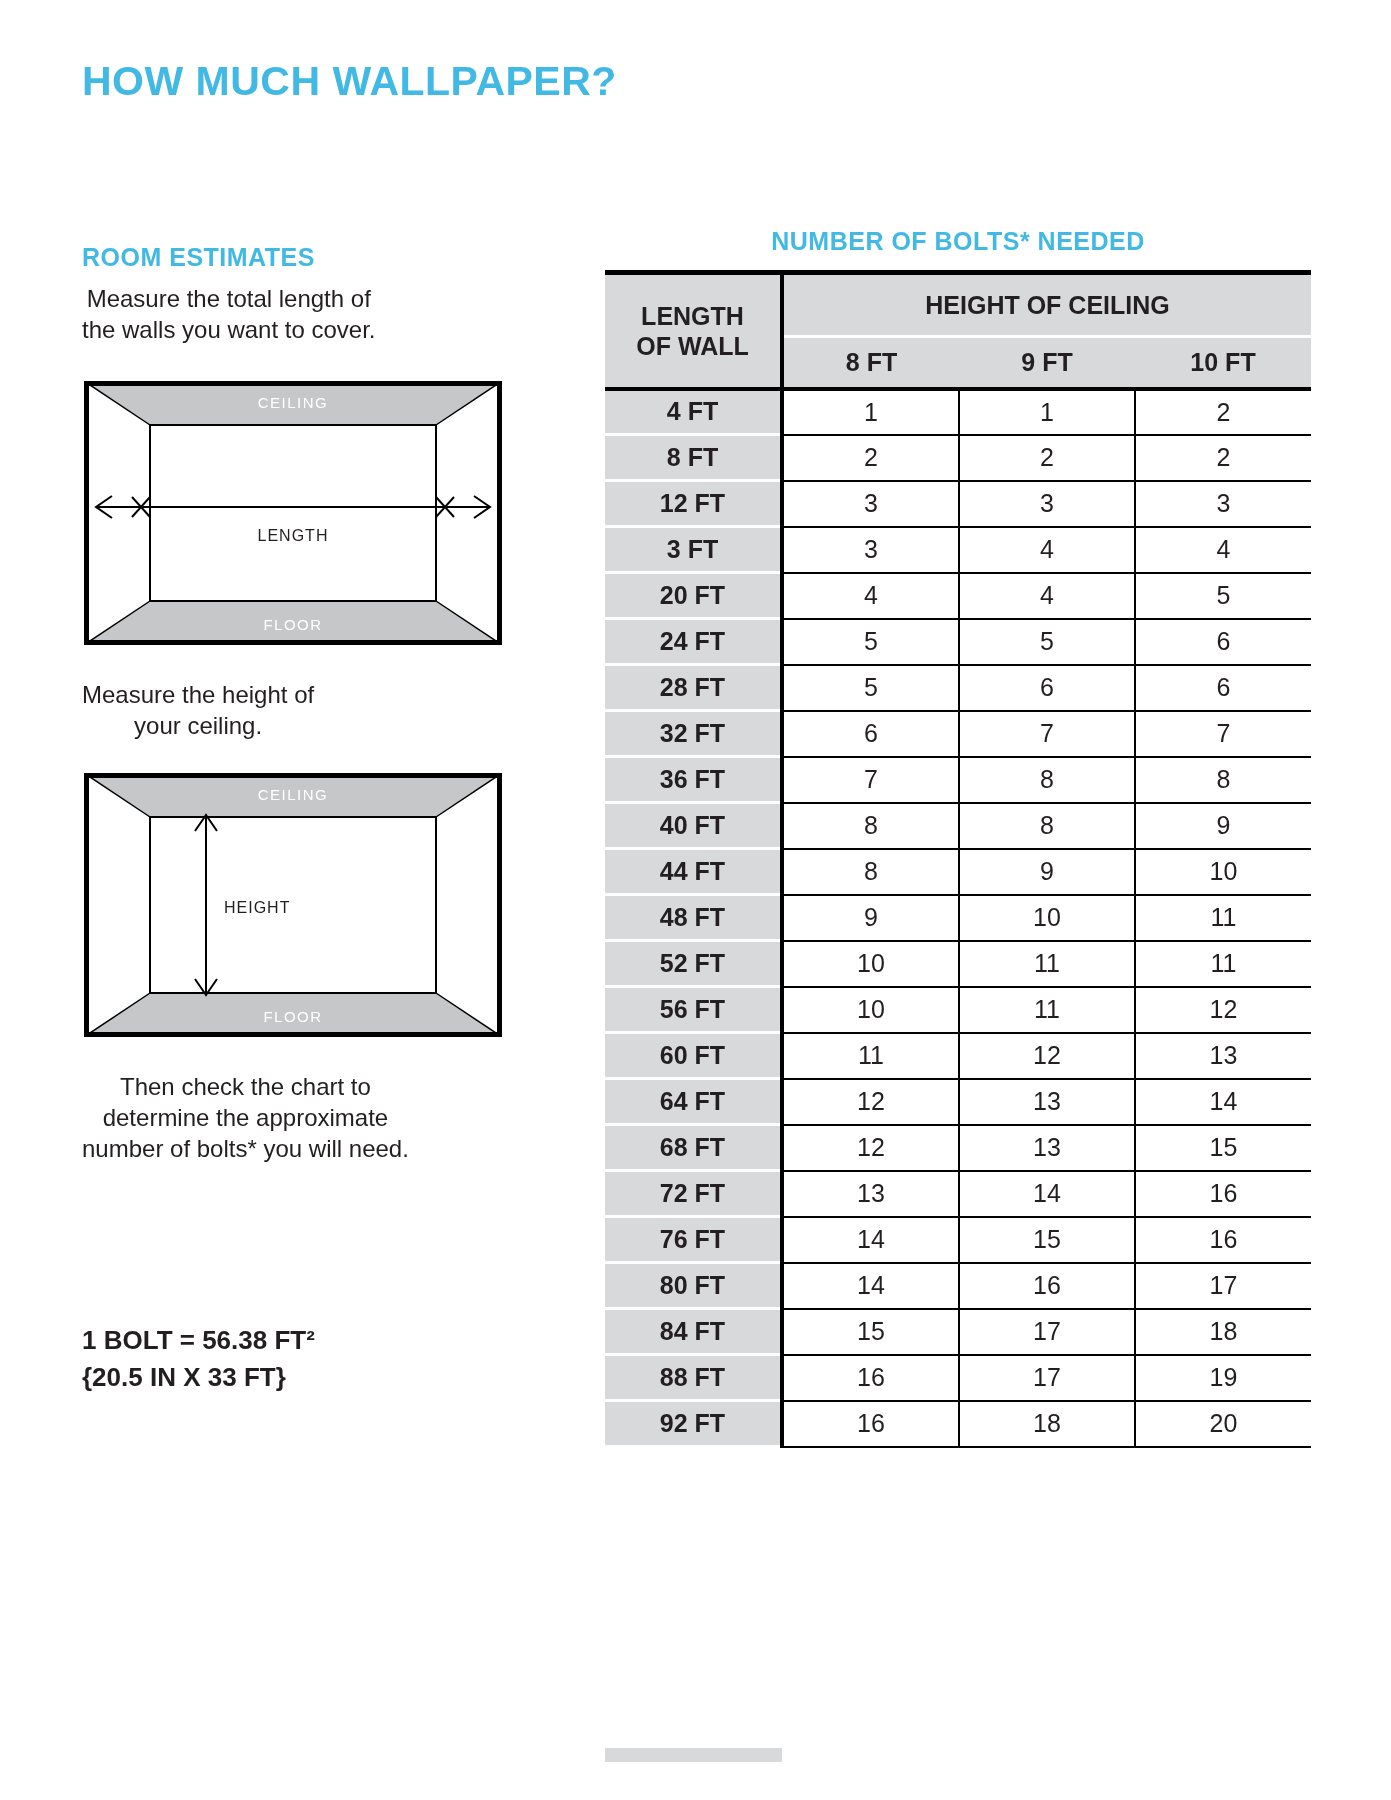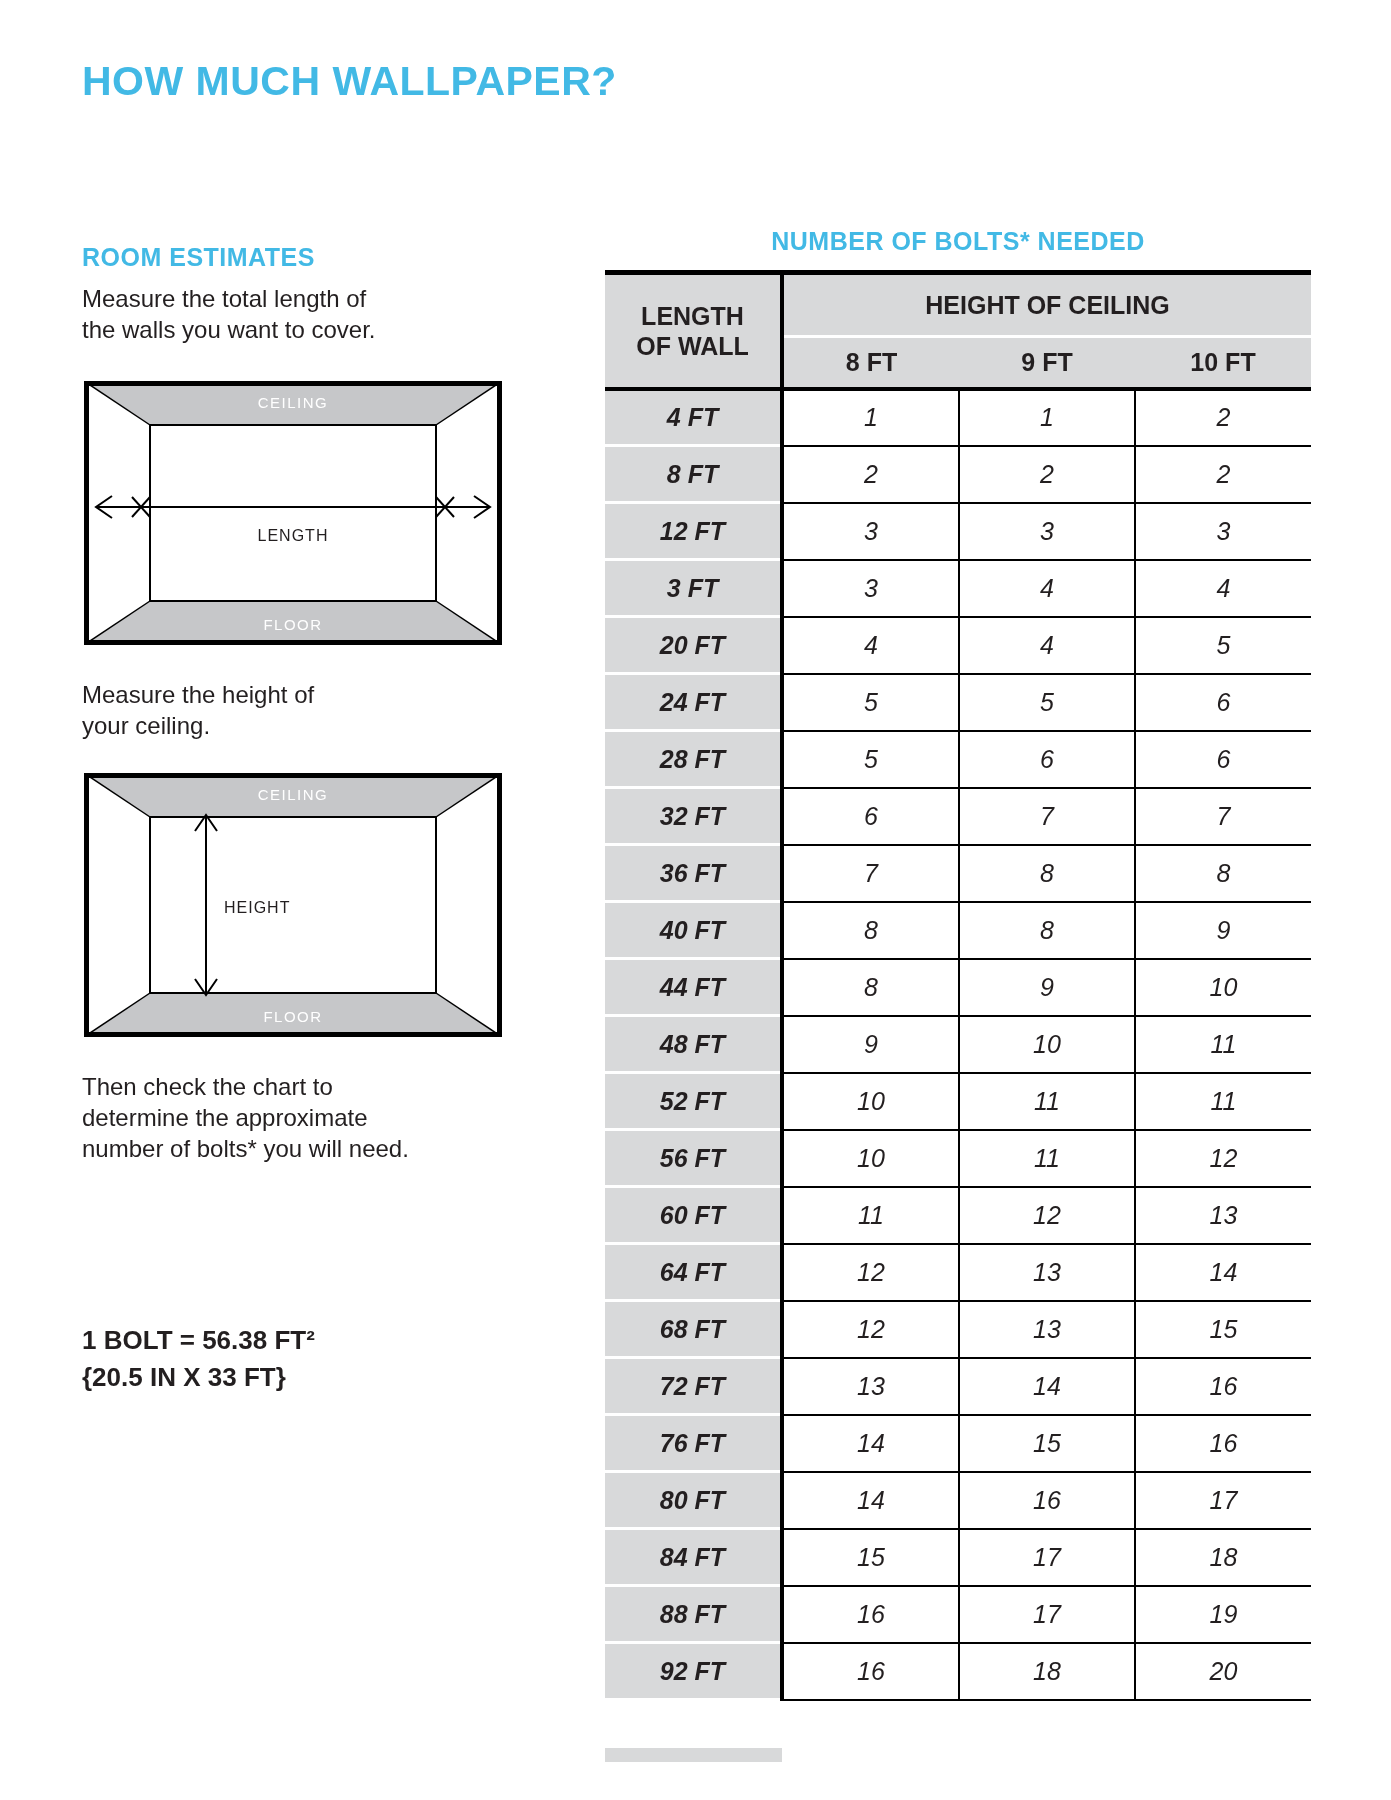--- a/index.html
+++ b/index.html
@@ -33,20 +33,21 @@
     white-space: nowrap;
   }
   #room-estimates-heading { left: 82px; top: 243px; }
   #bolts-needed-heading { left: 605px; top: 227px; width: 706px; text-align: center; }
 
   .instruction {
     left: 82px;
     font-size: 24px;
     line-height: 31px;
     white-space: pre-line;
+    text-align: center;
   }
   #instruction-length { top: 283px; }
   #instruction-height { top: 679px; }
   #instruction-chart  { top: 1071px; }
 
   .diagram { left: 84px; }
   #room-length-diagram { top: 381px; }
   #room-height-diagram { top: 773px; }
   .diagram text { font-family: "Liberation Sans", sans-serif; }
   .band { fill: var(--diagram-gray); }
@@ -71,21 +72,21 @@
   }
   table.bolts thead th { background: var(--table-gray); font-weight: bold; }
   th.lenwall {
     border-right: 4px solid #000;
     border-bottom: 4px solid #000;
     white-space: pre-line;
     line-height: 30px;
   }
   th.group { height: 64px; border-bottom: 3px solid #ffffff; }
   tr.head2 th { height: 52px; border-bottom: 4px solid #000; }
-  tbody tr { height: 57px; font-style: italic; }
+  tbody tr { height: 46px; }
   tbody td.label {
     background: var(--table-gray);
     font-weight: bold;
     border-right: 4px solid #000;
     border-bottom: 3px solid #ffffff;
   }
   tbody td.val { background: #ffffff; border-bottom: 2px solid #000; font-weight: normal; }
   tbody td.val + td.val { border-left: 2px solid #000; }
   .gray-tail { left: 605px; top: 1748px; width: 177px; height: 14px; background: var(--table-gray); }
 </style>

